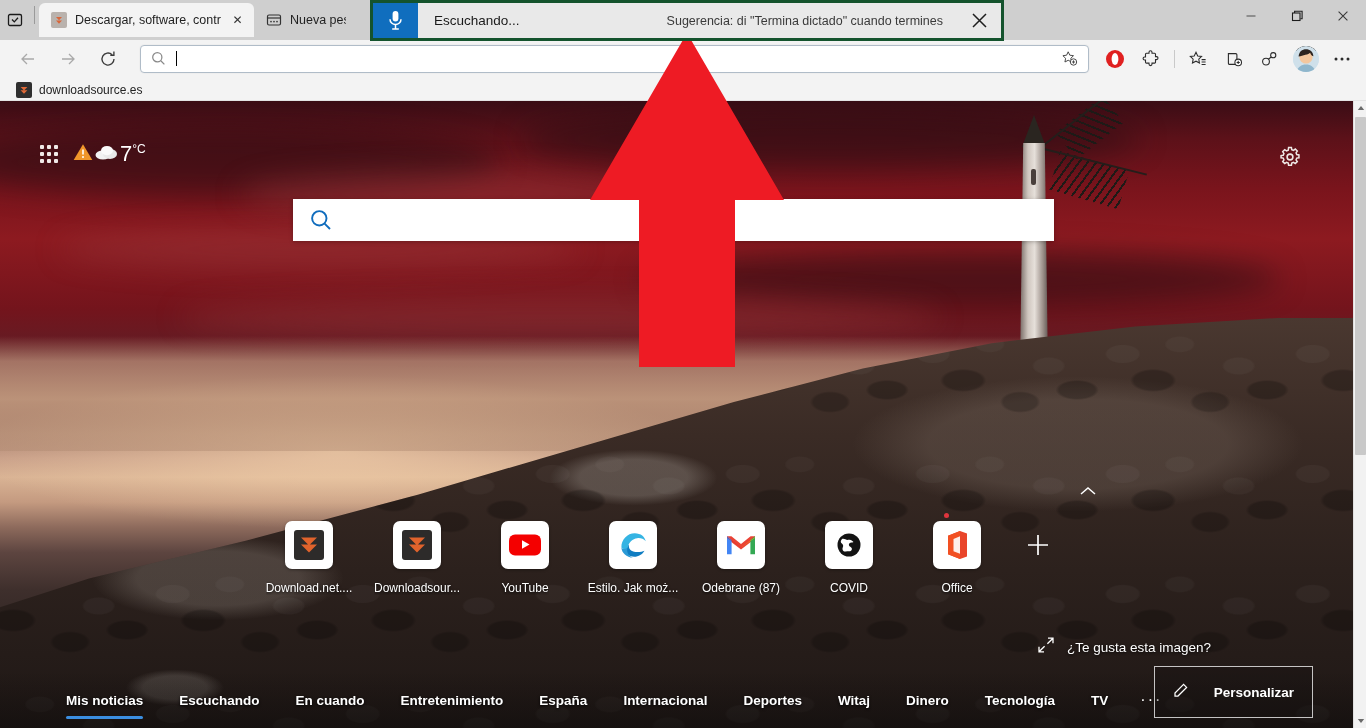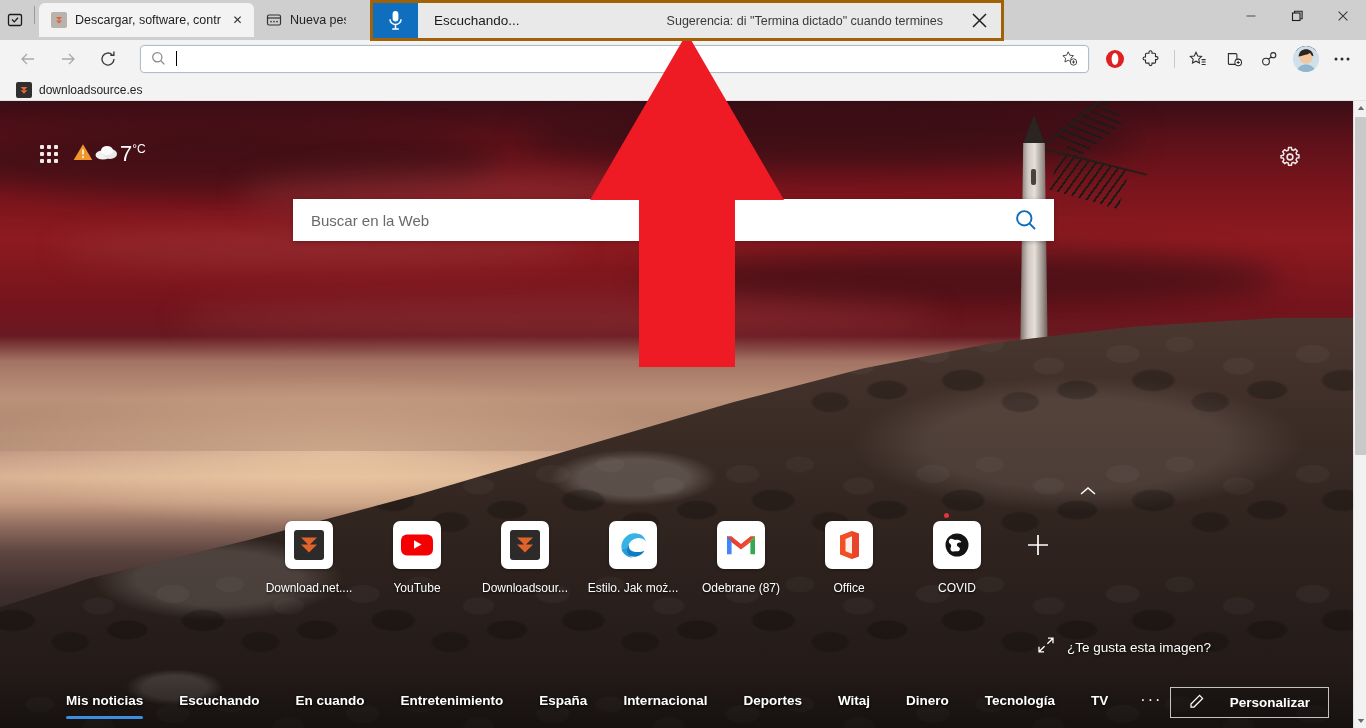--- a/index.html
+++ b/index.html
@@ -43,21 +43,21 @@
     font-size: 12px; color: #333; line-height: 1;
   }
 
   
   .wincontrols { position: absolute; right: 0; top: 0; display: flex; height: 32px; }
   .wc { width: 46px; height: 32px; display: flex; align-items: center; justify-content: center; }
 
   
   .dictation {
     position: absolute; left: 370px; top: 0px; width: 634px; height: 41px;
-    border: 3px solid #a16207; background: #e9e9e9;
+    border: 3px solid #14532d; background: #e9e9e9;
     display: flex; align-items: center; z-index: 60;
   }
   .dict-mic {
     width: 45px; height: 35px; background: #106ebe; flex: 0 0 45px;
     display: flex; align-items: center; justify-content: center;
   }
   .dict-label {
     font-size: 13.5px; color: #1a1a1a; padding-left: 16px; flex: 1;
   }
   .dict-hint { font-size: 12.5px; color: #3a3a3a; padding-right: 14px; white-space: nowrap; }
@@ -300,22 +300,22 @@
     font-size: 13.5px; color: #fff; font-weight: bold; padding: 0 18px;
     position: relative; white-space: nowrap;
     text-shadow: 0 1px 3px rgba(0,0,0,.9);
   }
   .navitem.active::after {
     content: ""; position: absolute; left: 18px; right: 18px; bottom: -11px;
     height: 3px; background: #3b8ee0; border-radius: 2px;
   }
   .nav-more { color: #fff; font-size: 16px; padding: 0 14px; letter-spacing: 2px; }
   .personalize {
-    position: absolute; right: 24px; bottom: 10px;
-    height: 31px; padding: 0 18px; border: 1px solid rgba(255,255,255,.75);
+    position: absolute; right: 40px; bottom: 10px;
+    height: 52px; padding: 0 18px; border: 1px solid rgba(255,255,255,.75);
     background: rgba(20,16,15,0.30); color: #fff;
     display: flex; align-items: center; gap: 26px;
     font-size: 13.5px; font-weight: bold;
   }
 
   
   .scrollbar {
     position: absolute; right: 0; top: 101px; width: 13px; height: 627px;
     background: #f2f2f2; border-left: 1px solid #e0e0e0;
   }
@@ -572,21 +572,20 @@
   </div>
 
   <div class="gear-btn">
     <svg width="22" height="22" viewBox="0 0 22 22">
       <path d="M11 7.3a3.7 3.7 0 1 0 0 7.4 3.7 3.7 0 0 0 0-7.4zm0 1.6a2.1 2.1 0 1 1 0 4.2 2.1 2.1 0 0 1 0-4.2z" fill="#efe8e6"></path>
       <path d="M9.6 1.4h2.8l.35 2.2 1.7.7 1.85-1.25 2 2-1.25 1.85.7 1.7 2.2.35v2.8l-2.2.35-.7 1.7 1.25 1.85-2 2-1.85-1.25-1.7.7-.35 2.2H9.6l-.35-2.2-1.7-.7-1.85 1.25-2-2 1.25-1.85-.7-1.7-2.2-.35V9.6l2.2-.35.7-1.7L3.7 5.7l2-2 1.85 1.25 1.7-.7z" fill="none" stroke="#efe8e6" stroke-width="1.5"></path>
     </svg>
   </div>
 
   <div class="searchbox">
-    <input value="" placeholder="Buscar en la Web" style="">
     <div class="search-go">
       <svg width="24" height="24" viewBox="0 0 24 24">
           <circle cx="10.3" cy="10.3" r="7.2" fill="none" stroke="#0f6cbd" stroke-width="1.9"></circle>
           <path d="M15.6 15.6l5.4 5.4" stroke="#0f6cbd" stroke-width="1.9"></path>
         </svg>
     </div>
   </div>
 
   <div class="collapse-chevron">
     <svg width="18" height="12" viewBox="0 0 18 12">
@@ -599,35 +598,35 @@
       <div class="tile-icon">
         <svg width="30" height="30" viewBox="0 0 30 30">
             <rect width="30" height="30" rx="3" fill="#2d2b2a"></rect>
             <path d="M7 7.5h16l-8 8zM7 14.5h16l-8 8z" fill="#e0632c"></path>
           </svg>
       </div>
       <div class="tile-label">Download.net....</div>
     </div>
     <div class="tile">
       <div class="tile-icon">
+        <svg width="30" height="30" viewBox="0 0 30 30">
+            <rect width="30" height="30" rx="3" fill="#2d2b2a"></rect>
+            <path d="M7 7.5h16l-8 8zM7 14.5h16l-8 8z" fill="#e0632c"></path>
+          </svg>
+      </div>
+      <div class="tile-label">Downloadsour...</div>
+    </div>
+    <div class="tile">
+      <div class="tile-icon">
         <svg width="34" height="24" viewBox="0 0 34 24">
             <rect x="1" y="1.5" width="32" height="21" rx="6" fill="#f40000"></rect>
             <path d="M14 7.2l7.5 4.3-7.5 4.3z" fill="#fff"></path>
           </svg>
       </div>
       <div class="tile-label">YouTube</div>
-    </div>
-    <div class="tile">
-      <div class="tile-icon">
-        <svg width="30" height="30" viewBox="0 0 30 30">
-            <rect width="30" height="30" rx="3" fill="#2d2b2a"></rect>
-            <path d="M7 7.5h16l-8 8zM7 14.5h16l-8 8z" fill="#e0632c"></path>
-          </svg>
-      </div>
-      <div class="tile-label">Downloadsour...</div>
     </div>
     <div class="tile">
       <div class="tile-icon">
         <svg width="30" height="30" viewBox="0 0 30 30">
           <path d="M26.5 20.8c-2 3.6-5.9 6-10.3 6-5.2 0-9.2-3-9.2-6.7 0-2.4 1.6-4.4 3.9-5.2-.5 2.9 1 5.6 4.3 6.6 3.8 1.2 8.6.5 11.3-.7z" fill="#0f7dc2"></path>
           <path d="M3.4 17.4C3.2 9.7 9.3 3.3 16.8 3.3c6 0 10.2 3.6 10.9 8-2-2.3-5.3-3.5-8.4-3.1-4.9.6-8.3 4-9.3 8.5-.6 2.6-2.9 3.9-6.6.7z" fill="#35b4e3"></path>
           <path d="M3.4 17.4c2.6 2.4 5.3 1.7 6.2-.5-1.6 5.2 1.2 9.4 5.5 10.8C8.5 27.2 3.7 23 3.4 17.4z" fill="#2b9ad6"></path>
         </svg>
       </div>
       <div class="tile-label">Estilo. Jak moż...</div>
@@ -640,36 +639,36 @@
           <path d="M2 3.2v18h4.6V7.1z" fill="#4285f4"></path>
           <path d="M30 3.2v18h-4.6V7.1z" fill="#34a853"></path>
           <path d="M2 4.2l5.6 4.1L16 14.6 2 4.8z" fill="#c5221f"></path>
           <path d="M30 4.2l-5.6 4.1L16 14.6 30 4.8z" fill="#fbbc04"></path>
         </svg>
       </div>
       <div class="tile-label">Odebrane (87)</div>
     </div>
     <div class="tile">
       <div class="tile-icon">
+        <svg width="30" height="30" viewBox="0 0 30 30">
+          <circle cx="15" cy="15" r="11.5" fill="#131313"></circle>
+          <path d="M8 9c2.5-1 4 1.5 6.5.8 2-.6 3.8.6 5 2.2-1.6 1-2.8.2-4 1.2-1.3 1.1-.4 3 .8 3.6 1.4.7 2.3 2.4 1 3.6-1.5 1.4-3.5.3-5.2 1-1.7.7-3.3-.4-3.6-2.2-.3-1.6 1-2.6.6-4-.4-1.5-2-1.6-2.3-3.1-.2-1.4.9-2.6 1.2-3.1z" fill="#fff"></path>
+        </svg>
+      </div>
+      <div class="tile-label">COVID</div>
+    </div>
+    <div class="tile">
+      <div class="tile-icon">
         <svg width="26" height="30" viewBox="0 0 26 30">
           <path d="M16 1L4 5.8v18.4L16 29l7-2.6V3.6z" fill="#e9452a"></path>
           <path d="M16 1L4 5.8v18.4L16 29z" fill="#f25022"></path>
           <path d="M16 6.2L9.5 9v12.2L16 23.8z" fill="#fff" opacity=".9"></path>
         </svg>
       </div>
       <div class="tile-label">Office</div>
-    </div>
-    <div class="tile">
-      <div class="tile-icon">
-        <svg width="30" height="30" viewBox="0 0 30 30">
-          <circle cx="15" cy="15" r="11.5" fill="#131313"></circle>
-          <path d="M8 9c2.5-1 4 1.5 6.5.8 2-.6 3.8.6 5 2.2-1.6 1-2.8.2-4 1.2-1.3 1.1-.4 3 .8 3.6 1.4.7 2.3 2.4 1 3.6-1.5 1.4-3.5.3-5.2 1-1.7.7-3.3-.4-3.6-2.2-.3-1.6 1-2.6.6-4-.4-1.5-2-1.6-2.3-3.1-.2-1.4.9-2.6 1.2-3.1z" fill="#fff"></path>
-        </svg>
-      </div>
-      <div class="tile-label">COVID</div>
     </div>
     <div class="tile-add">
       <svg width="26" height="26" viewBox="0 0 26 26">
           <path d="M13 3v20M3 13h20" stroke="#ffffff" stroke-width="1.7"></path>
         </svg>
     </div>
   </div>
 
   <div class="likerow">
     <span>

